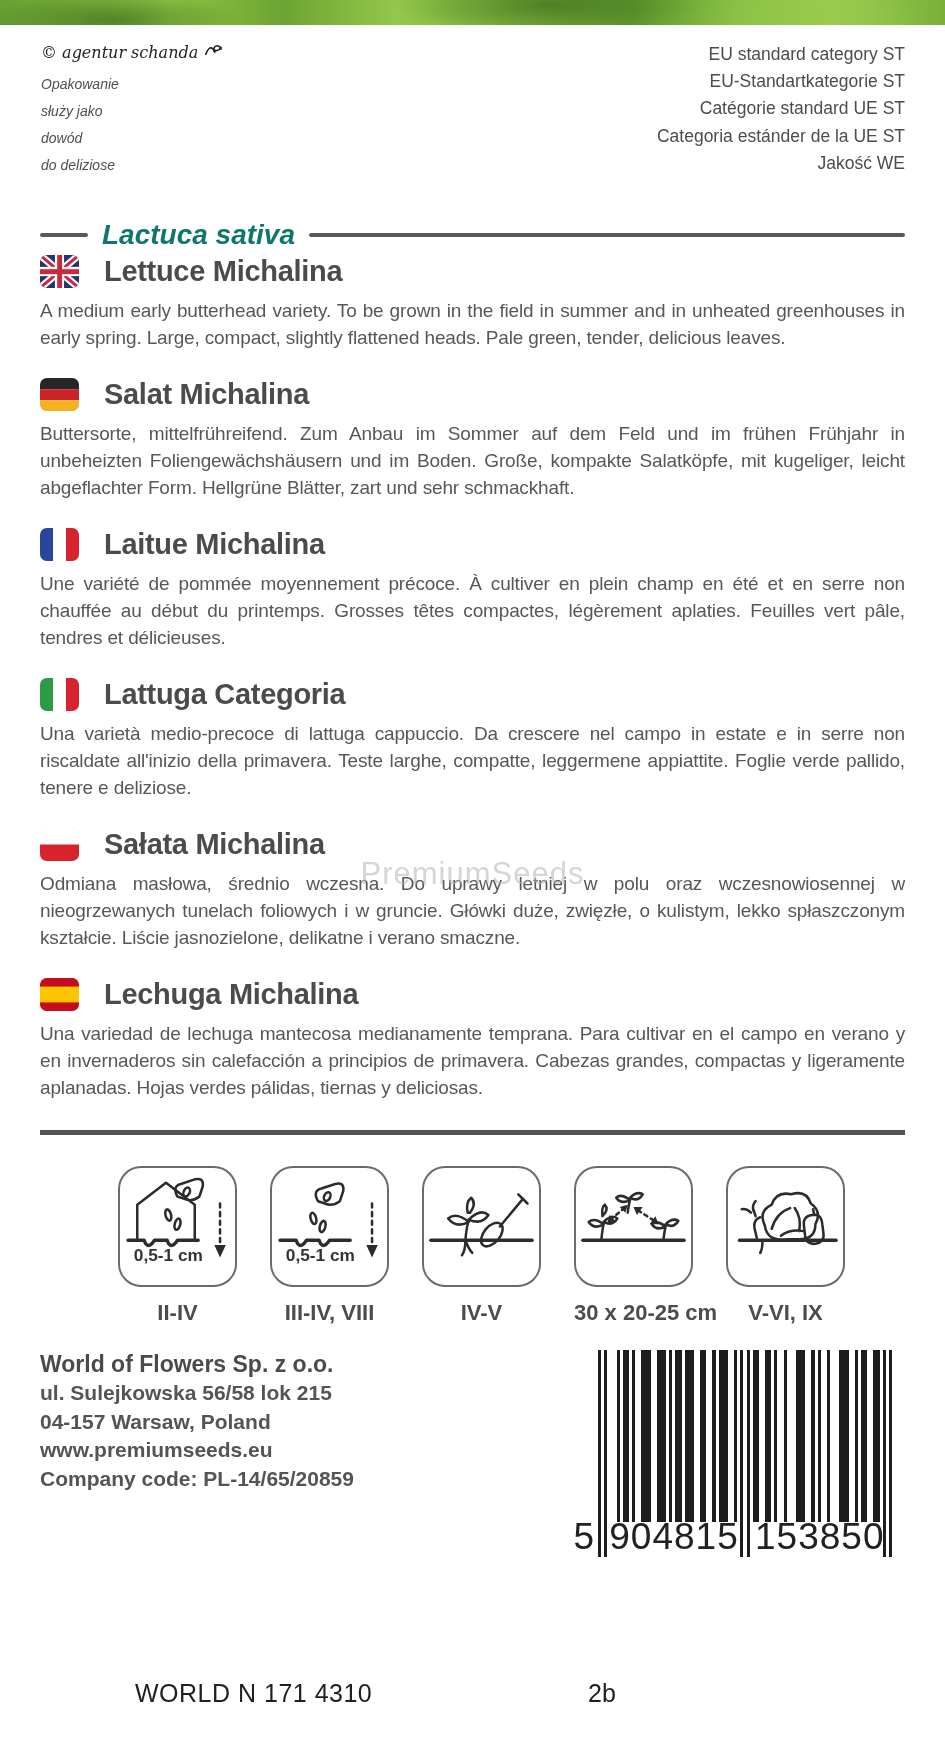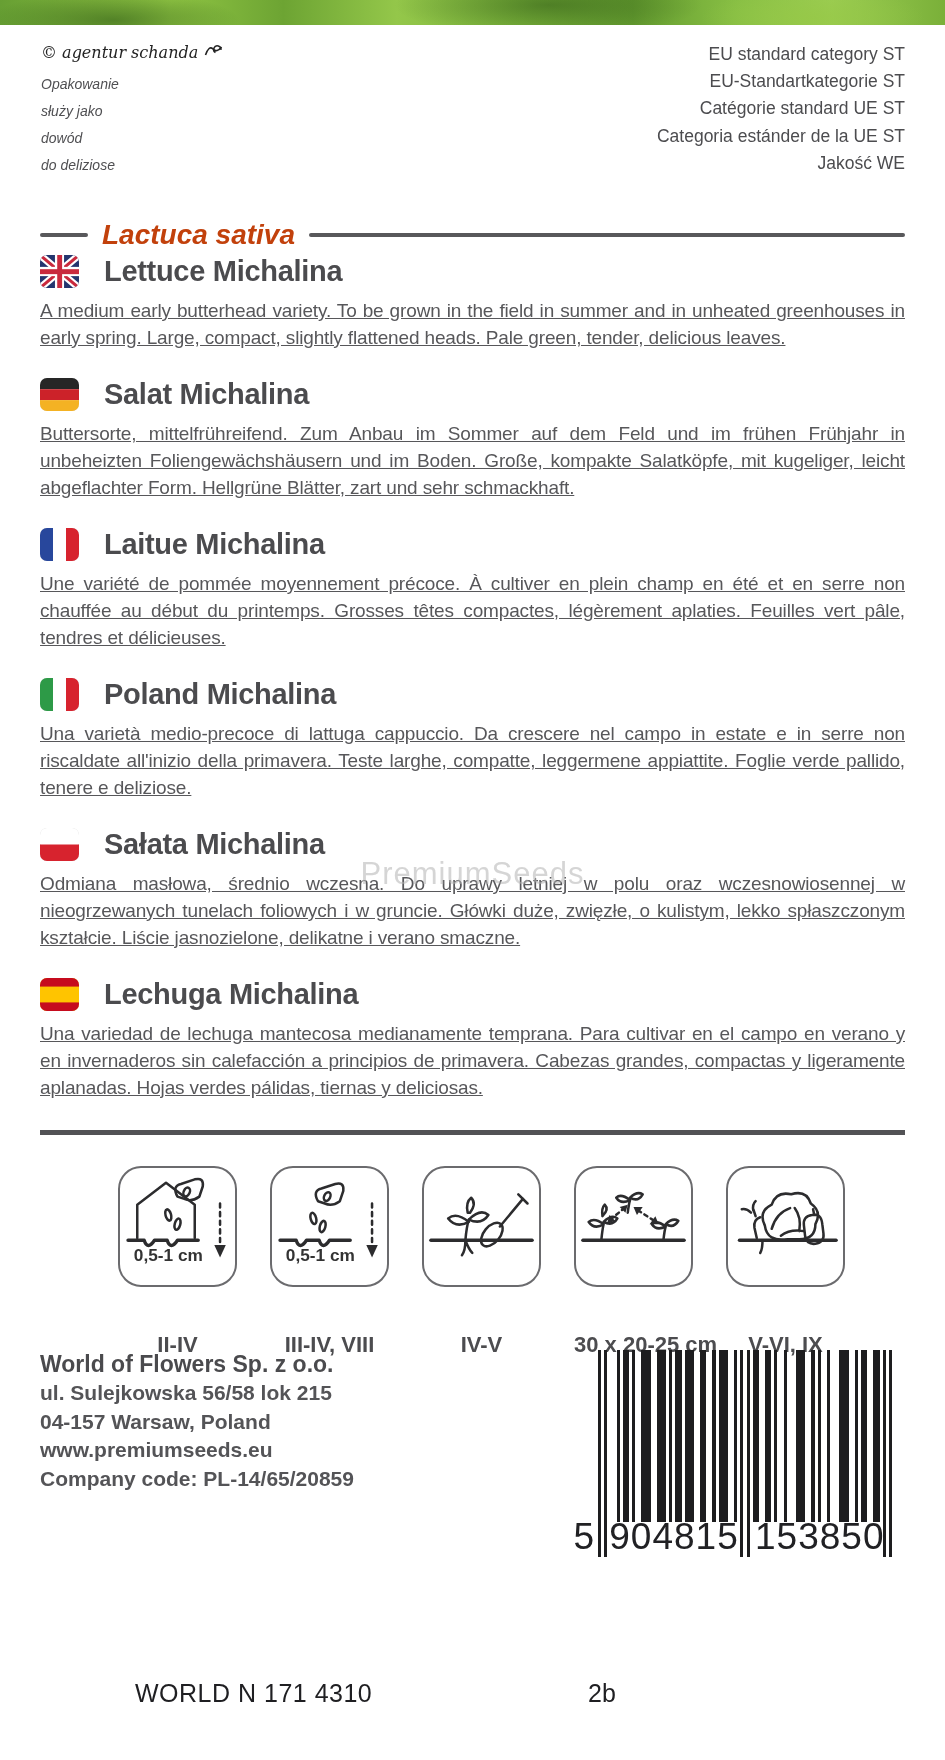--- a/index.html
+++ b/index.html
@@ -18,46 +18,46 @@
   .credit{position:absolute;top:43px;left:41px;font:italic 16px "DejaVu Serif",serif;color:#232323;
           display:flex;align-items:center;gap:6px;}
   .pack-note{position:absolute;top:71px;left:41px;font-style:italic;font-size:14px;
              line-height:27px;color:#4f4f52;}
   .eu-lines{position:absolute;top:41px;right:40px;text-align:right;font-size:17.5px;
             line-height:27.2px;color:#4c4c4f;}
 
   
   .latin-row{position:absolute;top:219px;left:40px;right:40px;display:flex;align-items:center;}
   .latin-dash{width:48px;height:4px;background:#58585b;border-radius:2px;flex:none;}
-  .latin-name{font-size:28px;font-weight:bold;font-style:italic;color:#c2410c;padding:0 14px;white-space:nowrap;}
+  .latin-name{font-size:28px;font-weight:bold;font-style:italic;color:#0f766e;padding:0 14px;white-space:nowrap;}
   .latin-line{flex:1;height:4px;background:#58585b;border-radius:2px;}
 
   
   .sections{position:absolute;top:253px;left:40px;width:865px;}
   .section{margin-bottom:25px;}
   .sec-head{display:flex;align-items:center;gap:25px;height:36px;margin-bottom:8px;}
   .flag{width:39px;height:33px;border-radius:7px;overflow:hidden;flex:none;
         box-shadow:inset 0 0 0 1px rgba(0,0,0,.18);}
   .flag svg{display:block;width:100%;height:100%;}
   .sec-title{font-size:29px;font-weight:bold;color:#4b4b4e;letter-spacing:-.3px;}
-  .sec-body{font-size:19px;line-height:27px;color:#57575a;text-align:justify;letter-spacing:-.15px;text-decoration:underline;}
+  .sec-body{font-size:19px;line-height:27px;color:#57575a;text-align:justify;letter-spacing:-.15px;}
 
   .watermark{position:absolute;top:856px;left:0;width:945px;text-align:center;
              font-size:31px;color:#b4b4b4;opacity:.55;letter-spacing:1px;pointer-events:none;}
 
   .big-divider{position:absolute;top:1130px;left:40px;right:40px;height:5px;background:#525255;}
 
   
   .picto-row{position:absolute;top:1166px;left:118px;display:flex;gap:33px;}
   .picto-box{width:119px;height:121px;border:2.5px solid #6b6b6e;border-radius:23px;
              background:#fff;box-sizing:border-box;overflow:hidden;}
   .picto-box svg{display:block;width:100%;height:100%;}
   .picto-labels{position:absolute;top:1300px;left:118px;display:flex;gap:33px;}
   .picto-label{width:119px;text-align:center;font-size:22px;font-weight:bold;color:#4c4c4f;
-               white-space:nowrap;margin-top:32px;}
+               white-space:nowrap;}
 
   
   .company{position:absolute;top:1350px;left:40px;}
   .company-name{font-size:23px;font-weight:bold;color:#4a4a4d;line-height:29px;}
   .company-line{font-size:21px;font-weight:bold;color:#545457;line-height:28.5px;}
 
   
   .barcode{position:absolute;left:568px;top:1350px;width:340px;height:215px;}
   .bars{position:absolute;left:30px;top:0;display:flex;align-items:flex-start;}
   .bars div{flex:none;width:3.1px;}
@@ -162,21 +162,21 @@
 
     <div class="section">
       <div class="sec-head">
         <span class="flag">
           <svg viewBox="0 0 60 50" preserveAspectRatio="none">
             <rect width="20" height="50" fill="#2d9a47"></rect>
               <rect x="20" width="20" height="50" fill="#fff"></rect>
               <rect x="40" width="20" height="50" fill="#d7232e"></rect>
           </svg>
         </span>
-        <span class="sec-title">Poland Michalina</span>
+        <span class="sec-title">Lattuga Categoria</span>
       </div>
       <div class="sec-body">Una varietà medio-precoce di lattuga cappuccio. Da crescere nel campo in estate e in serre non riscaldate all'inizio della primavera. Teste larghe, compatte, leggermene appiattite. Foglie verde pallido, tenere e deliziose.</div>
     </div>
 
     <div class="section">
       <div class="sec-head">
         <span class="flag">
           <svg viewBox="0 0 60 50" preserveAspectRatio="none">
             <rect width="60" height="25" fill="#fff"></rect>
               <rect y="25" width="60" height="25" fill="#d7232e"></rect>

